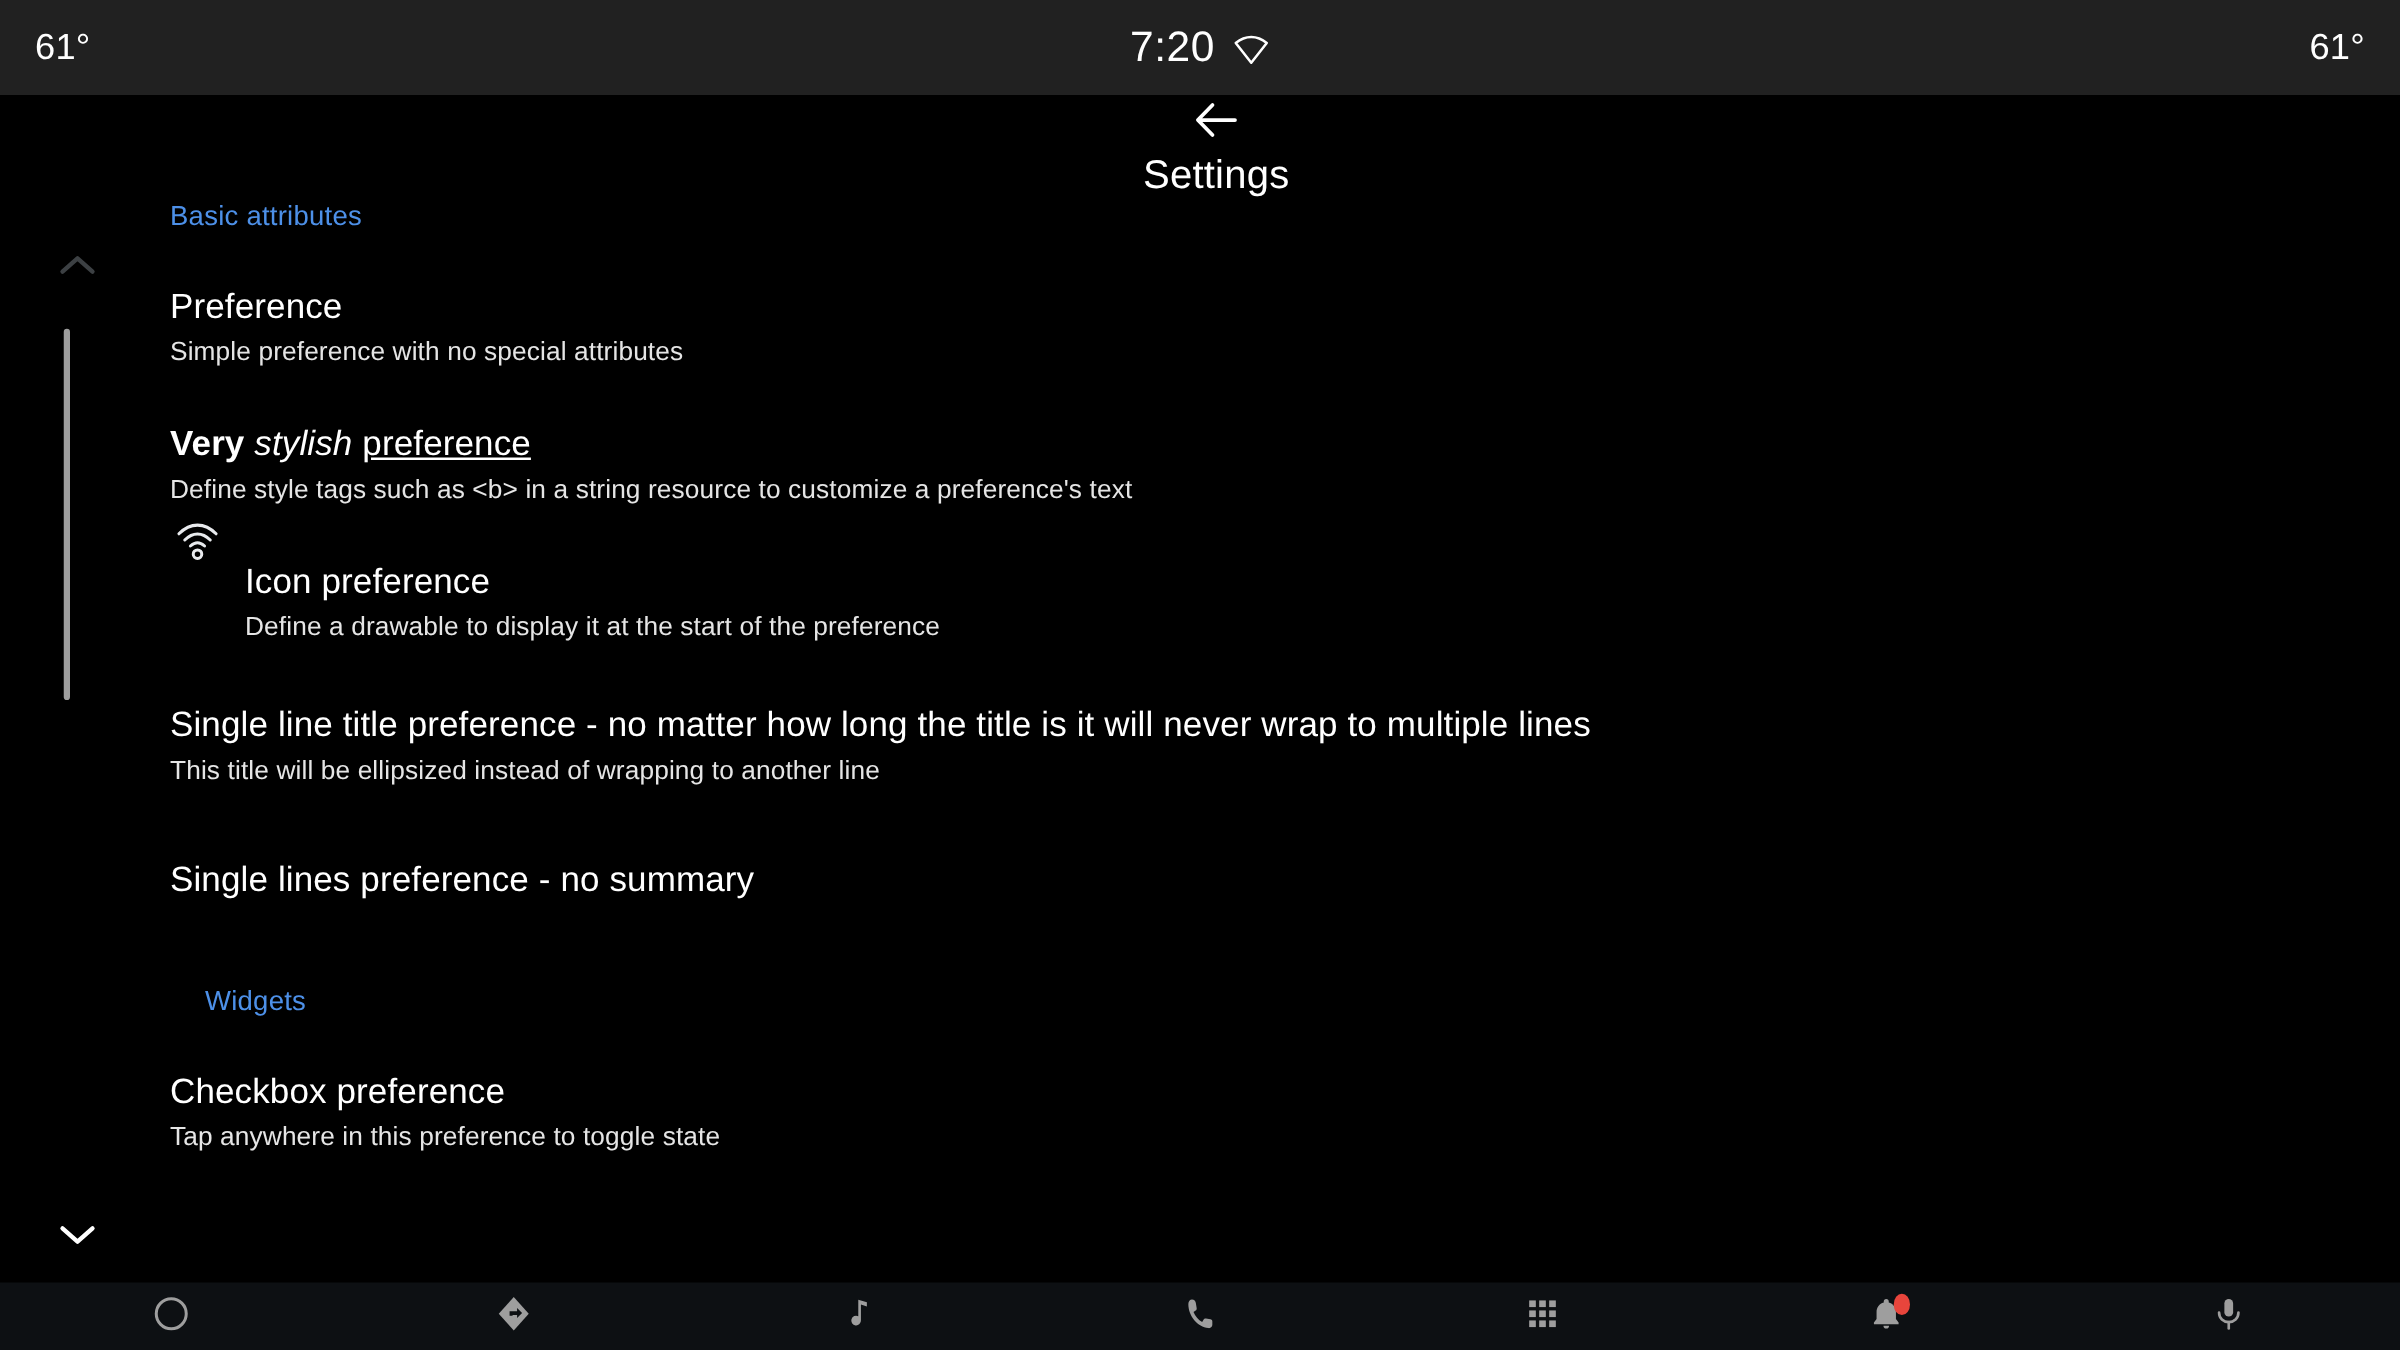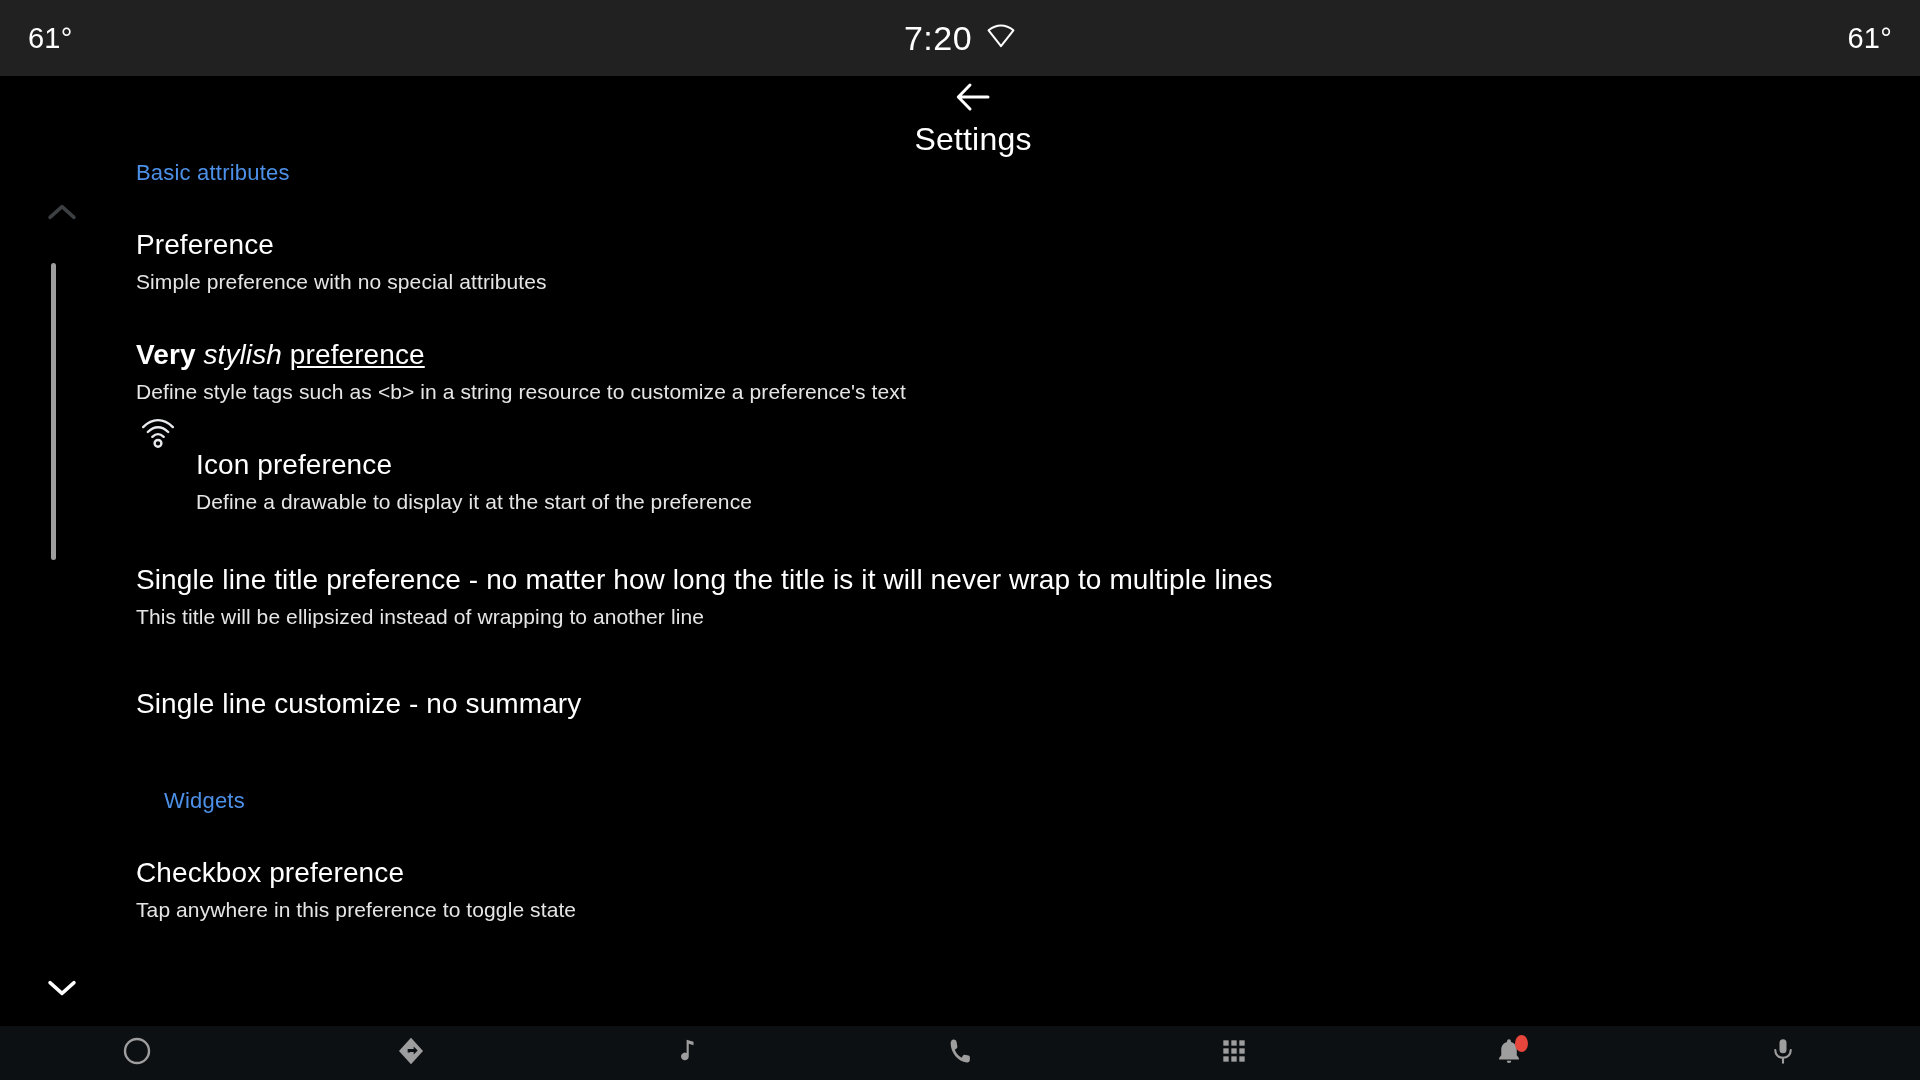--- a/index.html
+++ b/index.html
@@ -17,21 +17,21 @@
     background:#212121;
     display:flex; align-items:center;
     padding:0 28px;
   }
   .status-temp {
     color:#ffffff; font-size:29px; letter-spacing:.2px;
     flex:0 0 auto;
   }
   .status-center {
     flex:1 1 auto;
-    display:flex; align-items:center; justify-content:center;
+    display:flex; align-items:flex-end; justify-content:center;
     gap:14px;
   }
   .status-clock { color:#ffffff; font-size:34px; letter-spacing:.5px; }
   .wifi-icon { display:block; }
 
   
   .app-bar {
     position:absolute; top:76px; left:0;
     width:1920px; height:82px;
     background:#000;
@@ -245,21 +245,21 @@
       <div class="pref-title">Icon preference</div>
       <div class="pref-summary">Define a drawable to display it at the start of the preference</div>
     </div>
 
     <div class="pref" style="padding-top:48px;">
       <div class="pref-title one-line">Single line title preference - no matter how long the title is it will never wrap to multiple lines</div>
       <div class="pref-summary">This title will be ellipsized instead of wrapping to another line</div>
     </div>
 
     <div class="pref" style="padding-top:58px;">
-      <div class="pref-title">Single line customize - no summary</div>
+      <div class="pref-title">Single lines preference - no summary</div>
     </div>
 
     <div class="section-header" style="padding-top:68px;margin-left:28px;">Widgets</div>
 
     <div class="pref" style="padding-top:42px;">
       <div class="pref-title">Checkbox preference</div>
       <div class="pref-summary">Tap anywhere in this preference to toggle state</div>
       <div class="pref-widget" style="top:62%;">
         <div class="checkbox"></div>
       </div>

